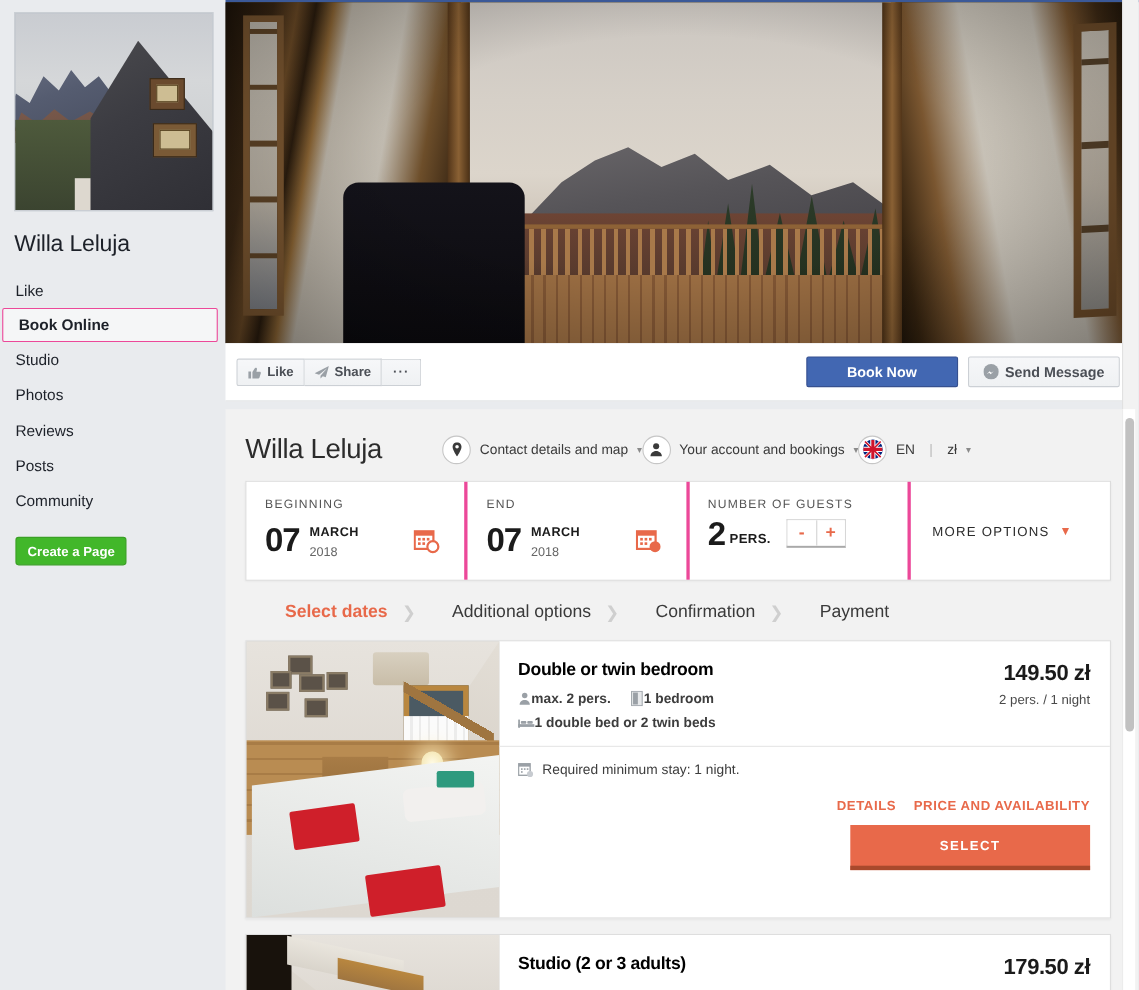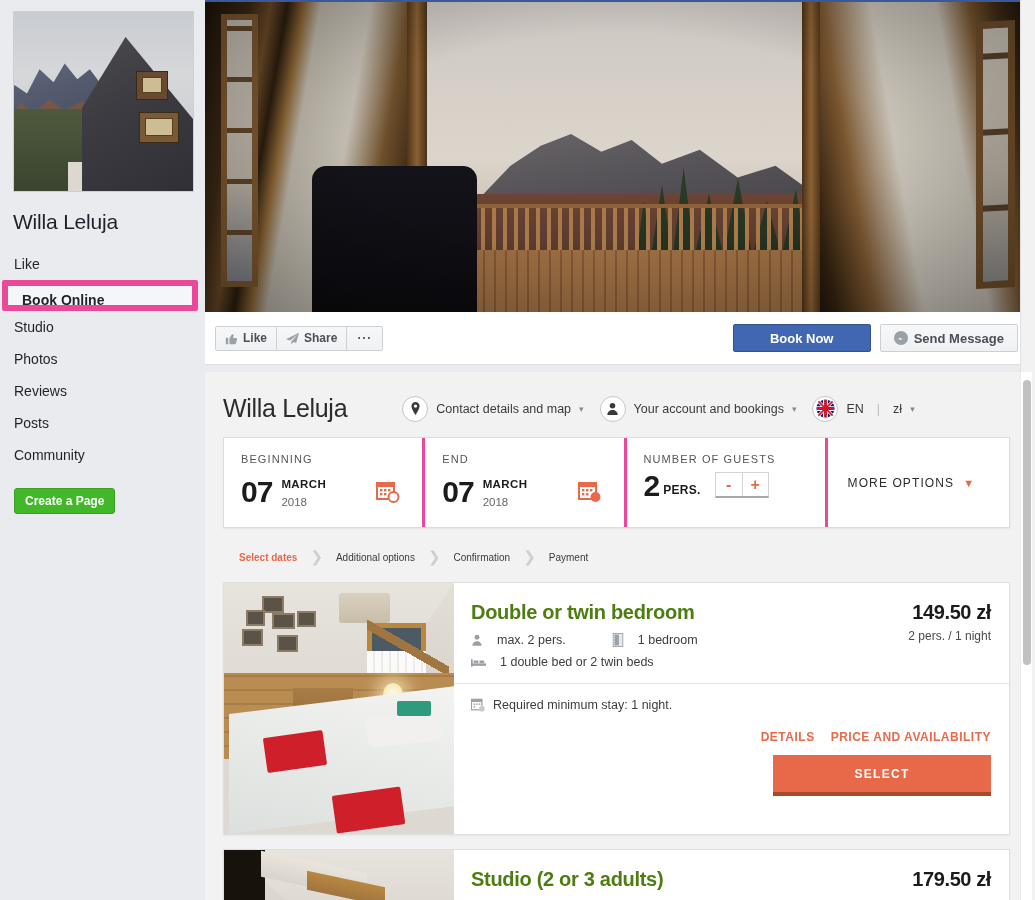--- a/index.html
+++ b/index.html
@@ -59,21 +59,21 @@
     font-size: 21px; color: #1d2129; font-weight: normal;
     letter-spacing: -0.2px;
   }
   .nav { position: absolute; left: 0; top: 248px; width: 205px; }
   .nav-item {
     display: block; height: 32px; line-height: 32px;
     padding-left: 14px; font-size: 14px; color: #1d2129;
     cursor: pointer; margin-bottom: 0;
   }
   .nav-item.active {
-    background: #f5f6f7; border: 6px solid #ec4899;
+    background: #f5f6f7; border: 1px solid #ec4899;
     font-weight: bold; margin-left: 2px; width: 196px;
     border-radius: 2px; height: 31px; line-height: 29px;
   }
   .create-page-btn {
     position: absolute; left: 14px; top: 488px;
     background: #42b72a; color: #fff; font-size: 12px; font-weight: bold;
     padding: 5px 10px; border-radius: 3px; border: 1px solid #3aa025;
     cursor: pointer; display: inline-block;
   }
 
@@ -190,21 +190,21 @@
   }
 
   
   .bk-frame {
     position: absolute; left: 0; top: 372px; width: 823px; height: 528px;
     background: #f2f2f2; overflow: hidden;
   }
   .bk-inner { position: relative; width: 823px; padding: 0 18px; }
   .bk-head { display: flex; align-items: center; padding: 22px 0 14px 0; }
   .bk-title { font-size: 25px; color: #2c2c2c; font-weight: normal; letter-spacing: -0.3px; }
-  .bk-links { display: flex; align-items: center; gap: 16px; margin-left: 55px; justify-content: space-between; }
+  .bk-links { display: flex; align-items: center; margin-left: 55px; justify-content: space-between; }
   .bk-link { display: flex; align-items: center; gap: 8px; font-size: 12.5px; color: #3a3a3a; cursor: pointer; }
   .circ {
     width: 26px; height: 26px; border-radius: 50%; border: 1px solid #c6c6c6;
     background: #fff; display: flex; align-items: center; justify-content: center;
     flex: 0 0 26px;
   }
   .chev { font-size: 9px; color: #8a8a8a; }
   .lang-sep { color: #b9b9b9; margin: 0 5px; }
 
   
@@ -231,21 +231,21 @@
   }
   .stepper span + span { border-left: 1px solid #d3d3d3; }
   .moreopt {
     display: flex; align-items: center; justify-content: center; gap: 9px;
     height: 100%; font-size: 12px; letter-spacing: 1.1px; color: #2b2b2b;
     cursor: pointer; padding-right: 14px;
   }
 
   
   .steps { display: flex; align-items: center; gap: 13px; padding: 20px 0 16px 16px; }
-  .step { font-size: 10px; color: #3a3a3a; cursor: pointer; }
+  .step { font-size: 16px; color: #3a3a3a; cursor: pointer; margin-left: 20px; }
   .step.active { color: #e8694a; font-weight: bold; }
   .step-sep { color: #cfcfcf; font-size: 15px; }
 
   
   .room {
     display: flex; background: #fff; border: 1px solid #dedede;
     box-shadow: 0 1px 2px rgba(0,0,0,.05); margin-bottom: 14px;
   }
   .room-photo { width: 230px; flex: 0 0 230px; position: relative; overflow: hidden; background:#cfd0cc; }
   .rp-wall { position:absolute; inset:0; background: linear-gradient(#e7e3dd 0%, #ded9d2 48%, #ddd8d1 100%); }
@@ -277,22 +277,22 @@
   .rp-red1 { position:absolute; left:18%; bottom:26%; width:26%; height:14%;
     background:#cf1f2a; transform: rotate(-8deg); border-radius:2px; }
   .rp-red2 { position:absolute; left:48%; bottom:2%; width:30%; height:15%;
     background:#cf1f2a; transform: rotate(-8deg); border-radius:2px; }
   .rp-frames { position:absolute; left:8%; top:5%; width:38%; height:26%; }
   .rp-frames i { position:absolute; background:#5b5248; border:2px solid #8a7c66; display:block; }
 
   .room-body { flex: 1 1 auto; position: relative; }
   .room-top { display: flex; padding: 18px 18px 14px 17px; }
   .room-info { flex: 1 1 auto; }
-  .room-name { font-size: 20px; color: #4d7c0f; font-weight: bold; letter-spacing: -0.3px; }
-  .meta-row { display: flex; align-items: center; gap: 14px; margin-top: 9px; font-size: 12.5px; color: #3d3d3d; }
+  .room-name { font-size: 16px; color: #000000; font-weight: bold; letter-spacing: -0.3px; }
+  .meta-row { display: flex; align-items: center; gap: 0; margin-top: 9px; font-size: 12.5px; color: #3d3d3d; font-weight: bold; }
   .meta-row + .meta-row { margin-top: 8px; }
   .meta-gap { width: 18px; }
   .room-price { text-align: right; padding-left: 12px; }
   .price-main { font-size: 20px; font-weight: bold; color: #1b1b1b; letter-spacing: -.4px; }
   .price-sub { font-size: 12px; color: #4a4a4a; margin-top: 5px; }
   .room-note {
     border-top: 1px solid #e6e6e6; padding: 14px 18px 0 17px;
     display: flex; align-items: center; gap: 8px; font-size: 12.5px; color: #3d3d3d;
   }
   .room-actions { padding: 18px 18px 16px 0; text-align: right; }

